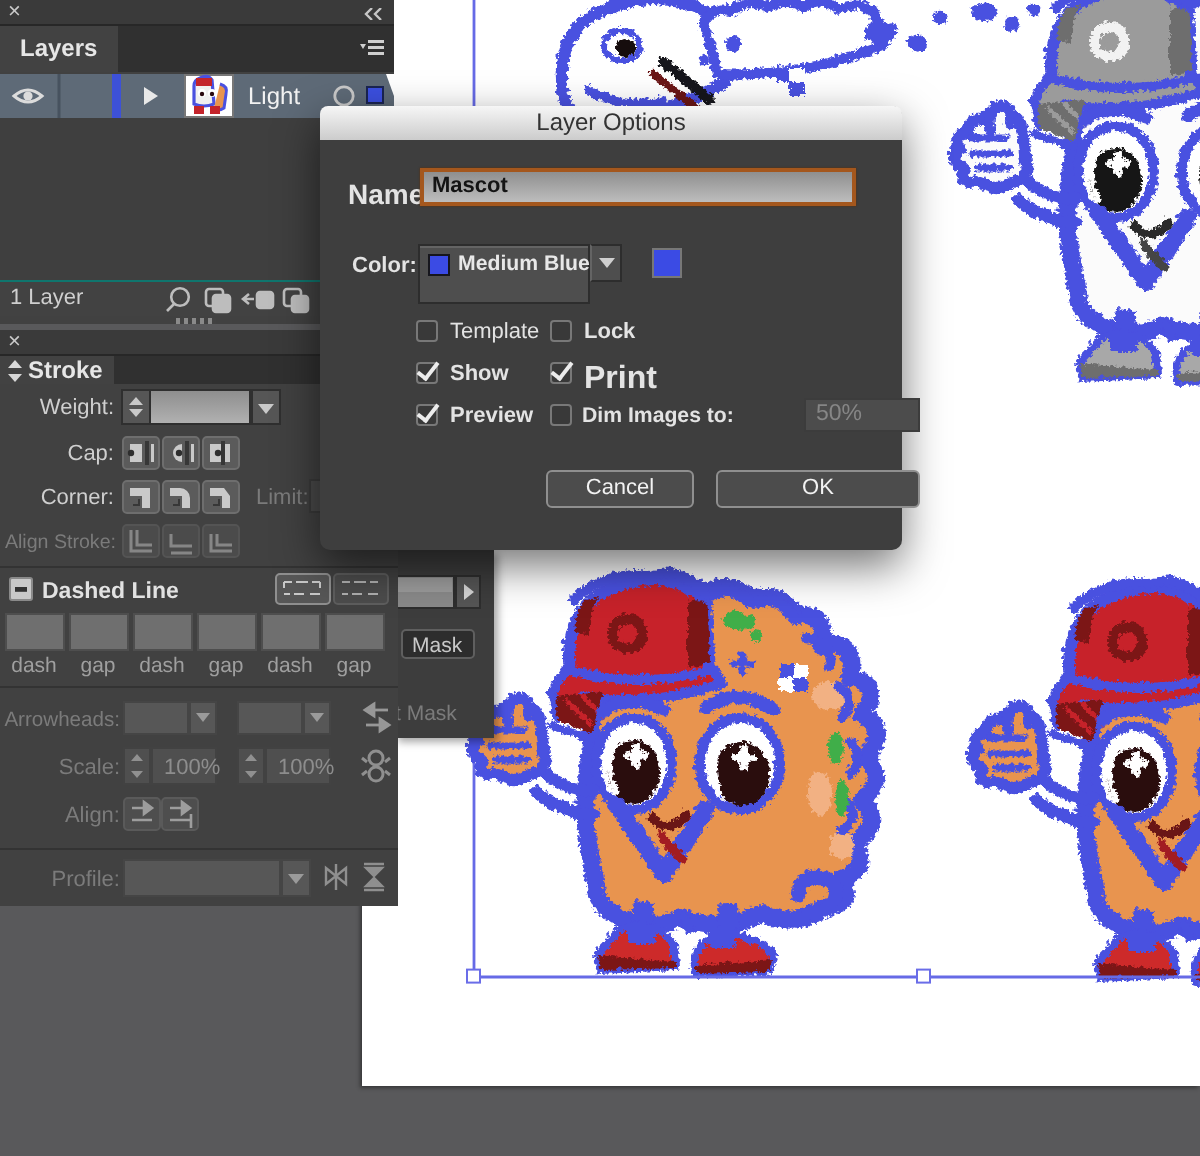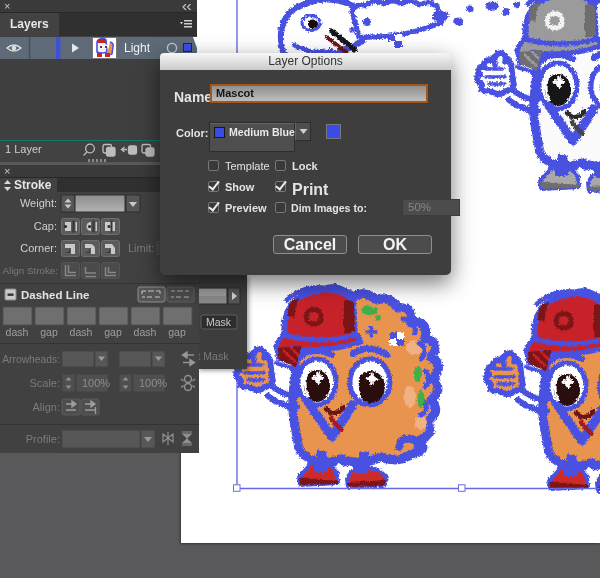--- a/index.html
+++ b/index.html
@@ -20,21 +20,21 @@
   #layrow { position:absolute; left:0; top:37px; width:197px; height:32px; background:#5e6a77; }
   
   #strokep { left:0; top:165px; width:199px; height:288px; }
   
   #transp { left:197px; top:275px; width:50px; height:94px; background:#3d3d3d; box-shadow:2px 2px 4px rgba(0,0,0,.35); }
   
   #dialog { left:160px; top:53px; width:291px; height:222px; border-radius:5px; background:#3e3e3e; box-shadow:0 8px 22px rgba(0,0,0,.55); font-size:11.5px; color:#e3e3e3; }
   #dtitle { height:17px; border-radius:4px 4px 0 0; background:linear-gradient(#f6f6f6,#cccccc); color:#333; text-align:center; line-height:17px; font-size:12px; }
   .cb { display:inline-block; width:11px; height:11px; background:#393939; border:1px solid #787878; border-radius:2px; vertical-align:-2px; position:relative; }
   .cb.on:after { content:""; position:absolute; left:2px; top:-3px; width:4px; height:9px; border:solid #ececec; border-width:0 2px 2px 0; transform:rotate(38deg); }
-  .dbtn { position:absolute; height:19px; background:#4c4c4c; border:1px solid #8f8f8f; border-radius:3px; color:#f2f2f2; text-align:center; line-height:17px; font-size:16px; font-weight:bold; }
+  .dbtn { position:absolute; height:19px; background:#4c4c4c; border:1px solid #8f8f8f; border-radius:3px; color:#f2f2f2; text-align:center; line-height:17px; font-size:11px; font-weight:normal; }
 </style>
 </head>
 <body>
 
   <div id="artboard" class="abs"></div>
   <svg id="art" class="abs" width="600" height="578" viewBox="0 0 600 578">
     <defs>
       <filter id="rough" x="-20%" y="-20%" width="140%" height="140%">
         <feTurbulence type="turbulence" baseFrequency="0.35" numOctaves="2" seed="7" result="n"></feTurbulence>
         <feDisplacementMap in="SourceGraphic" in2="n" scale="3.5" xChannelSelector="R" yChannelSelector="G"></feDisplacementMap>
@@ -433,14 +433,14 @@
     <span style="position:absolute;left:132px;top:128px;font-weight:bold;font-size:16px;">Print</span>
     <span class="cb on" style="position:absolute;left:48px;top:149px;"></span>
     <span style="position:absolute;left:65px;top:149px;font-weight:bold;font-size:11px;">Preview</span>
     <span class="cb" style="position:absolute;left:115px;top:149px;"></span>
     <span style="position:absolute;left:131px;top:149px;font-weight:bold;font-size:10.6px;">Dim Images to:</span>
     <div style="position:absolute;left:206px;top:146px;width:58px;height:17px;background:#4c4c4c;border:1px solid #3c3c3c;margin-left:36px;">
       <span style="position:absolute;left:5px;top:1px;color:#868686;">50%</span>
     </div>
 
     <div class="dbtn" style="left:113px;top:182px;width:74px;">Cancel</div>
-    <div class="dbtn" style="left:198px;top:182px;width:74px;">OK</div>
+    <div class="dbtn" style="left:198px;top:182px;width:102px;">OK</div>
   </div>
 
 </body></html>

